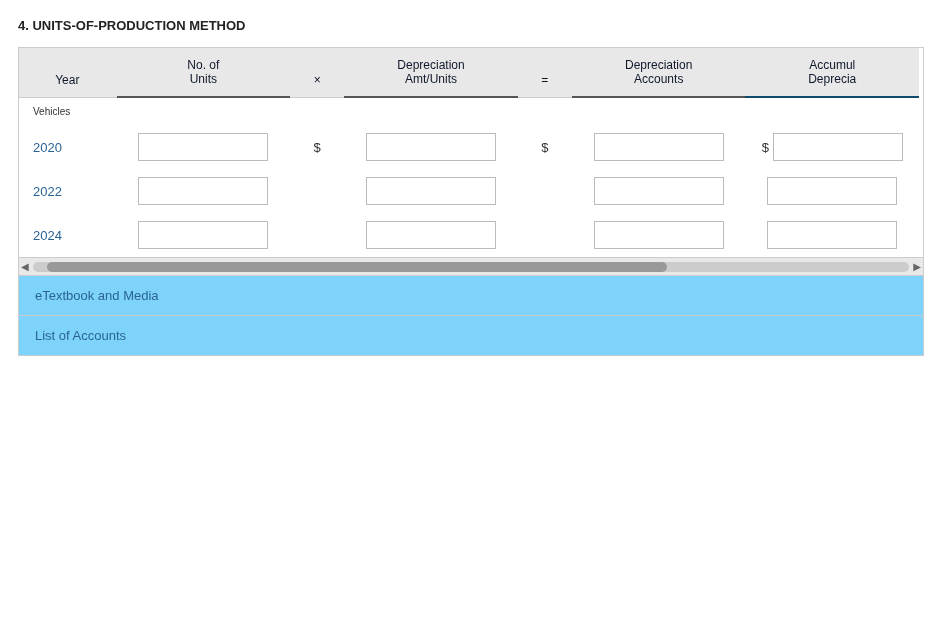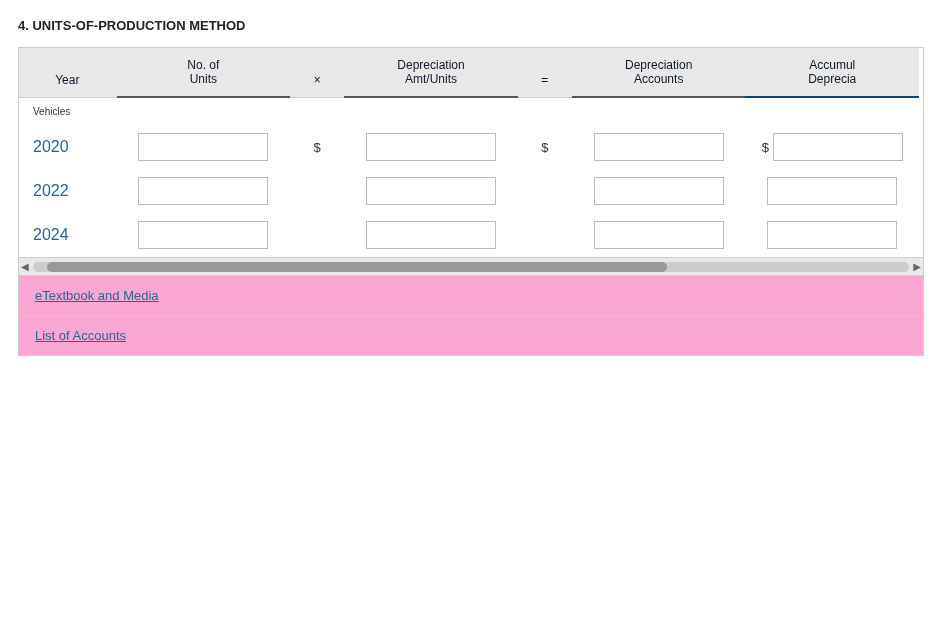--- a/index.html
+++ b/index.html
@@ -89,21 +89,21 @@
       border-bottom: 2px solid #0c4a6e;
     }
 
     tbody tr td {
       padding: 8px 8px;
       vertical-align: middle;
     }
 
     .year-cell {
       color: #2a6496;
-      font-size: 16px;
+      font-size: 13px;
       padding-left: 14px;
       width: 90px;
     }
 
     .vehicles-row td {
       padding: 8px 14px;
       font-size: 10px;
       color: #333;
     }
 
@@ -177,23 +177,22 @@
     .footer-items {
       margin-top: 0;
     }
 
     .footer-item {
       border: 1px solid #ccc;
       border-top: none;
       padding: 12px 16px;
       font-size: 13px;
       color: #2a6496;
-      background: #f9a8d4;
+      background: #7dd3fc;
       cursor: pointer;
-      text-decoration: underline;
     }
 
     .accum-input {
       width: 120px;
     }
   </style>
 </head>
 <body>
 
 <div class="page-container">

